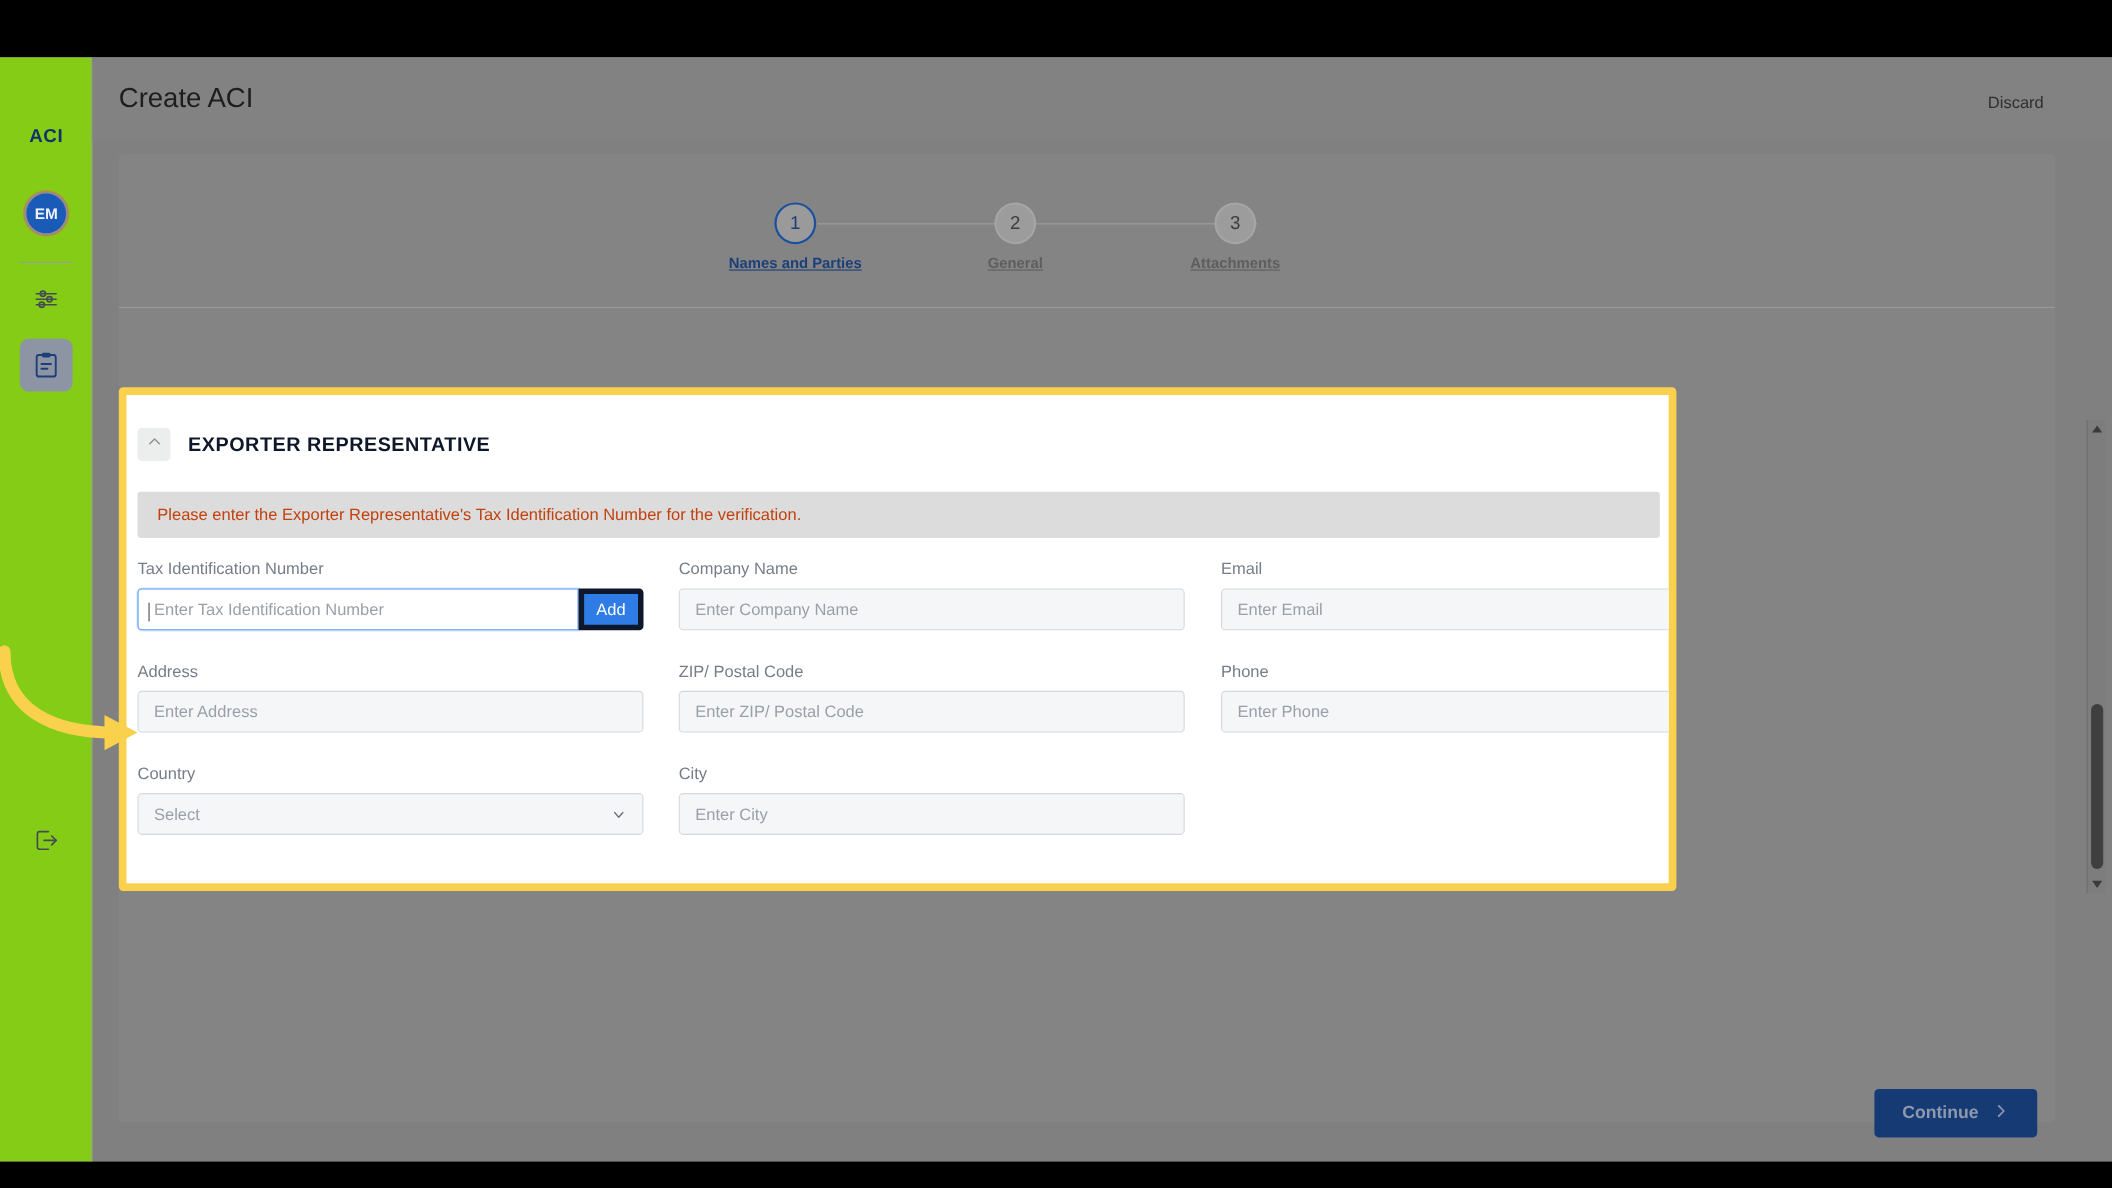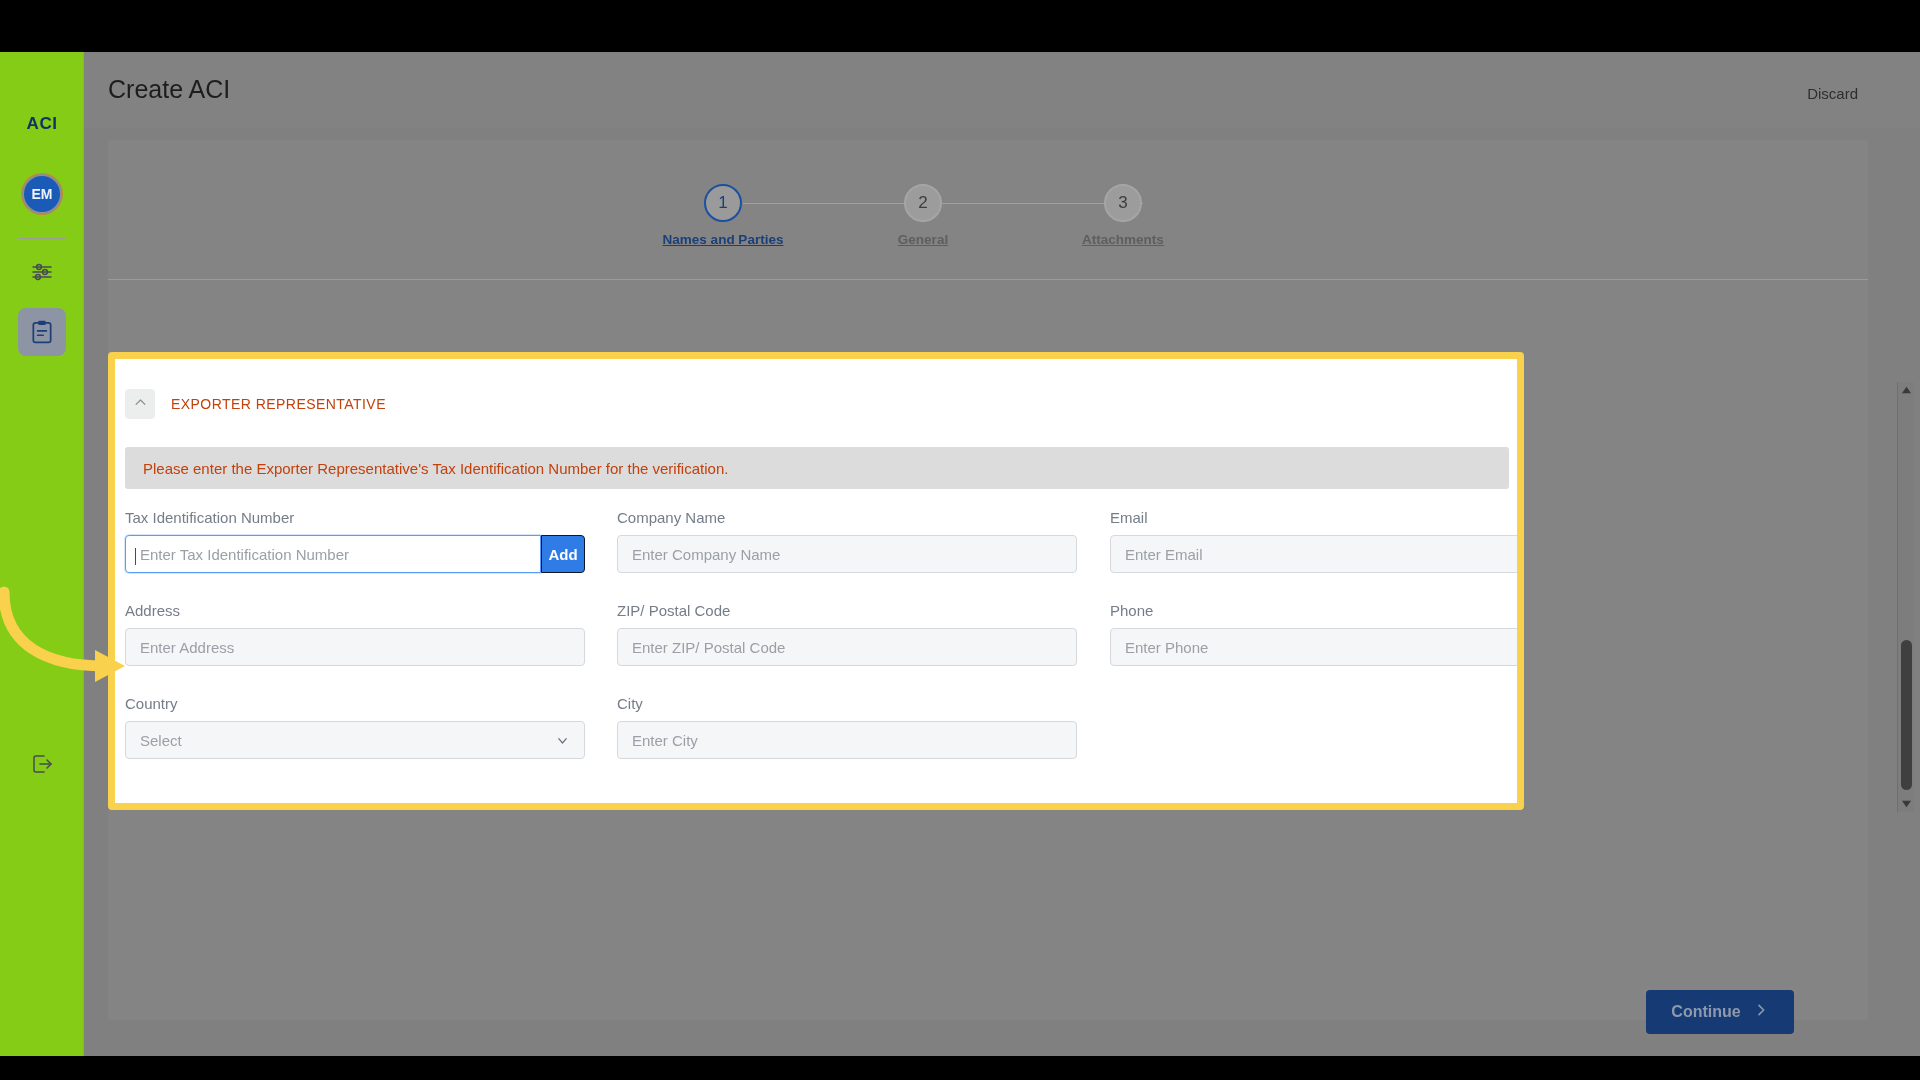--- a/index.html
+++ b/index.html
@@ -129,22 +129,22 @@
     position: absolute; left: 10px; top: 30px;
     display: flex; align-items: center; gap: 16px;
   }
   #collapse-btn {
     width: 30px; height: 30px; border-radius: 4px;
     background: #eceded;
     display: flex; align-items: center; justify-content: center;
     cursor: pointer;
   }
   #section-title {
-    font-size: 14px; font-weight: normal; letter-spacing: .45px;
-    color: #c2410c;
+    font-size: 18px; font-weight: bold; letter-spacing: .45px;
+    color: #0f172a;
   }
   
   #info-banner {
     position: absolute; left: 10px; top: 88px;
     width: 1384px; height: 42px;
     background: #dcdcdc;
     border-radius: 3px;
     display: flex; align-items: center;
     padding-left: 18px;
     font-size: 15px; color: #c2410c; text-align: right;
@@ -176,40 +176,40 @@
     color: #9aa0a8;
   }
   .ctrl.select { justify-content: space-between; }
   .caret { color: #6b7280; display: flex; align-items: center; }
   .input-group { position: relative; display: flex; width: 100%; }
   .input-group .ctrl {
     border-top-right-radius: 0; border-bottom-right-radius: 0;
     flex: 1;
   }
   #add-btn {
-    width: 44px; height: 38px;
+    width: 59px; height: 38px;
     background: #2f7ce6;
-    border: 1px solid #0f172a;
+    border: 5px solid #0f172a;
     border-top-right-radius: 4px; border-bottom-right-radius: 4px;
-    color: #ffffff; font-size: 15px; font-weight: bold;
+    color: #ffffff; font-size: 15px; font-weight: normal;
     display: flex; align-items: center; justify-content: center;
     cursor: pointer;
   }
   .caret-text { position: relative; }
   .caret-text::before {
     content: ""; position: absolute; left: -5px; top: 2px;
     width: 1px; height: 17px; background: #4a4a4a;
   }
   
   .col1 { left: 0px;   width: 460px; }
   .col2 { left: 492px; width: 460px; }
   .col3 { left: 985px; width: 460px; }
   
   #continue-btn {
-    position: absolute; left: 1646px; top: 938px;
+    position: absolute; left: 1704px; top: 938px;
     width: 148px; height: 44px;
     background: #163a74;
     border-radius: 4px;
     display: flex; align-items: center; justify-content: center;
     gap: 12px;
     color: #8e99ae; font-size: 16px; font-weight: bold;
     cursor: pointer;
   }
   
   #scrollbar {

